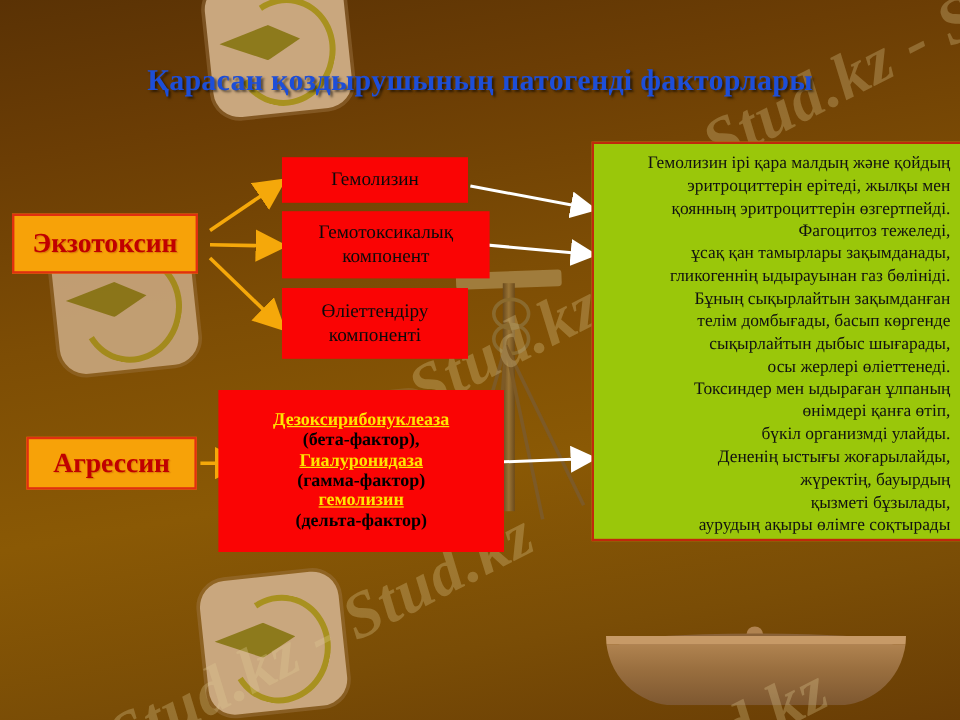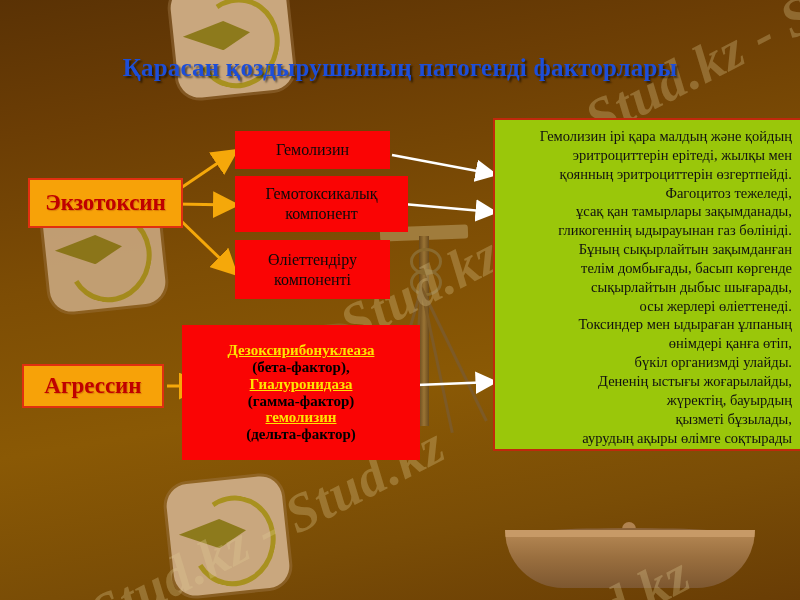--- a/index.html
+++ b/index.html
@@ -99,21 +99,21 @@
   .obox {
     position:absolute;
     background:#f7a208;
     border:2px solid #e03010;
     color:#c00000;
     font-weight:bold;
     font-size:23px;
     display:flex; align-items:center; justify-content:center;
     text-shadow:1px 1px 1px rgba(120,0,0,.25);
   }
-  #box-exotoxin { left:28px;  top:178px; width:155px; height:50px; }
+  #box-exotoxin { left:10px;  top:178px; width:155px; height:50px; }
   #box-agressin { left:22px;  top:364px; width:142px; height:44px; }
 
   .rbox {
     position:absolute;
     background:#fa0404;
     color:#0a0a0a;
     display:flex; align-items:center; justify-content:center;
     text-align:center;
     font-size:16px;
     line-height:1.25;

